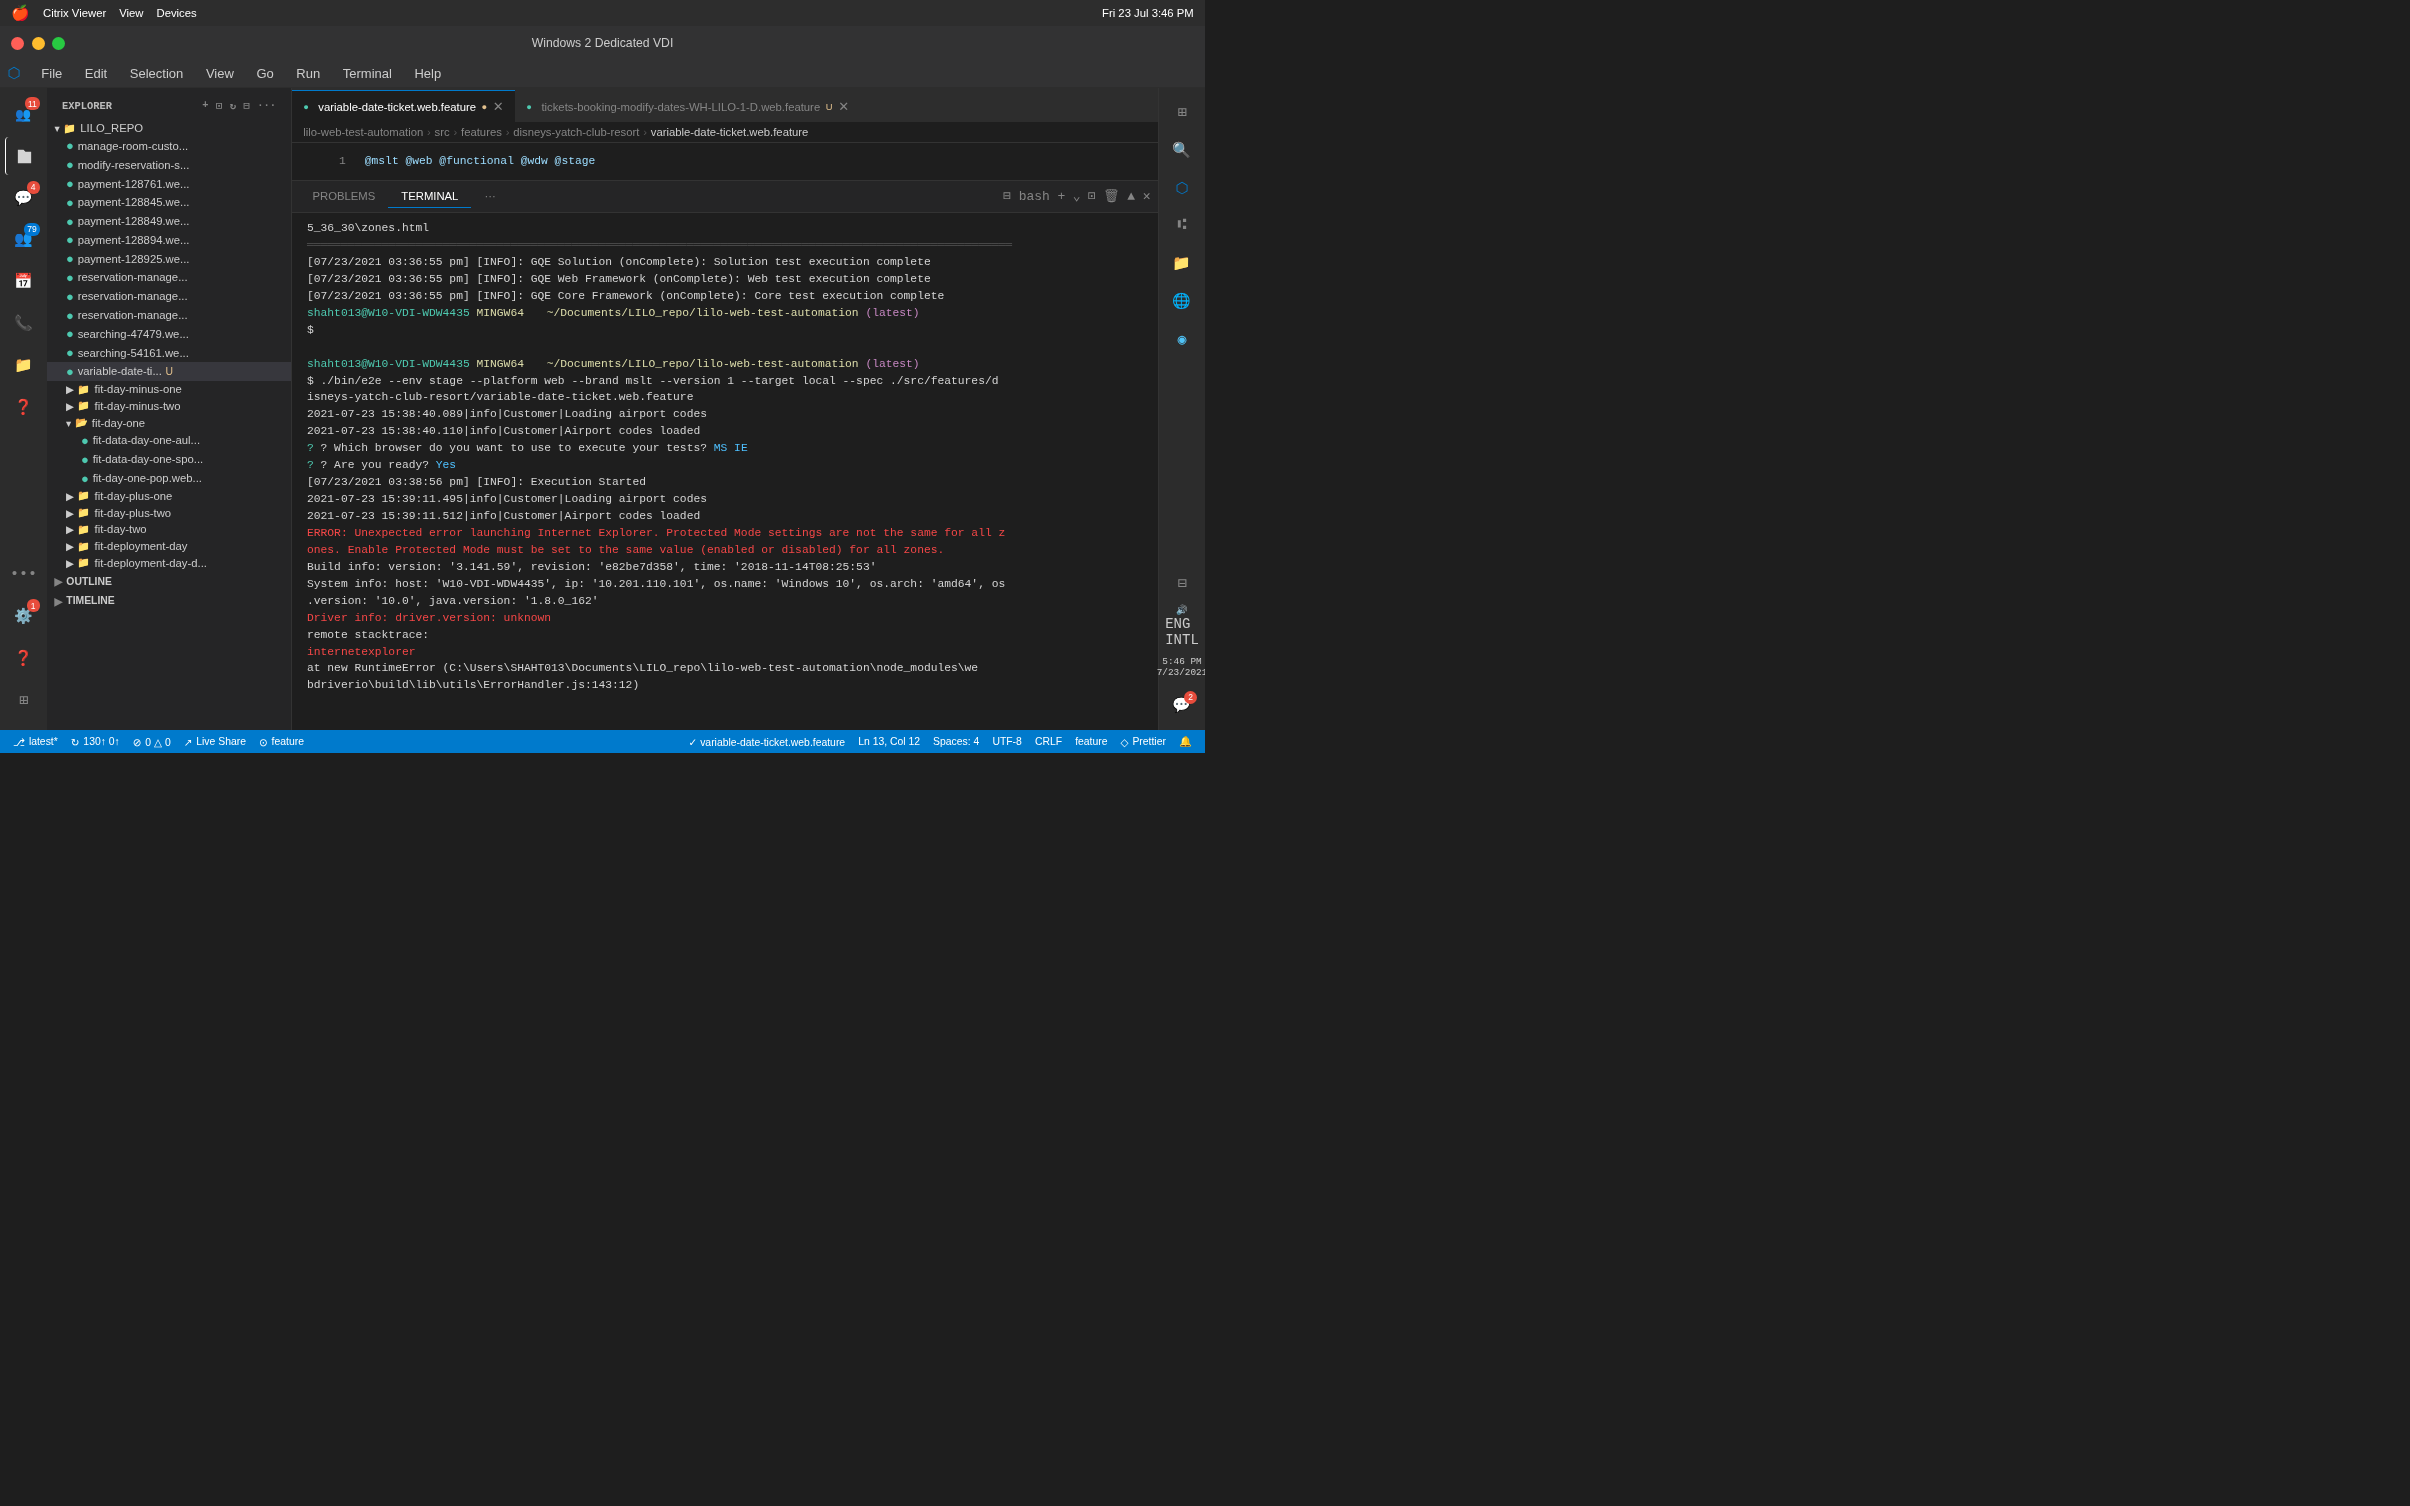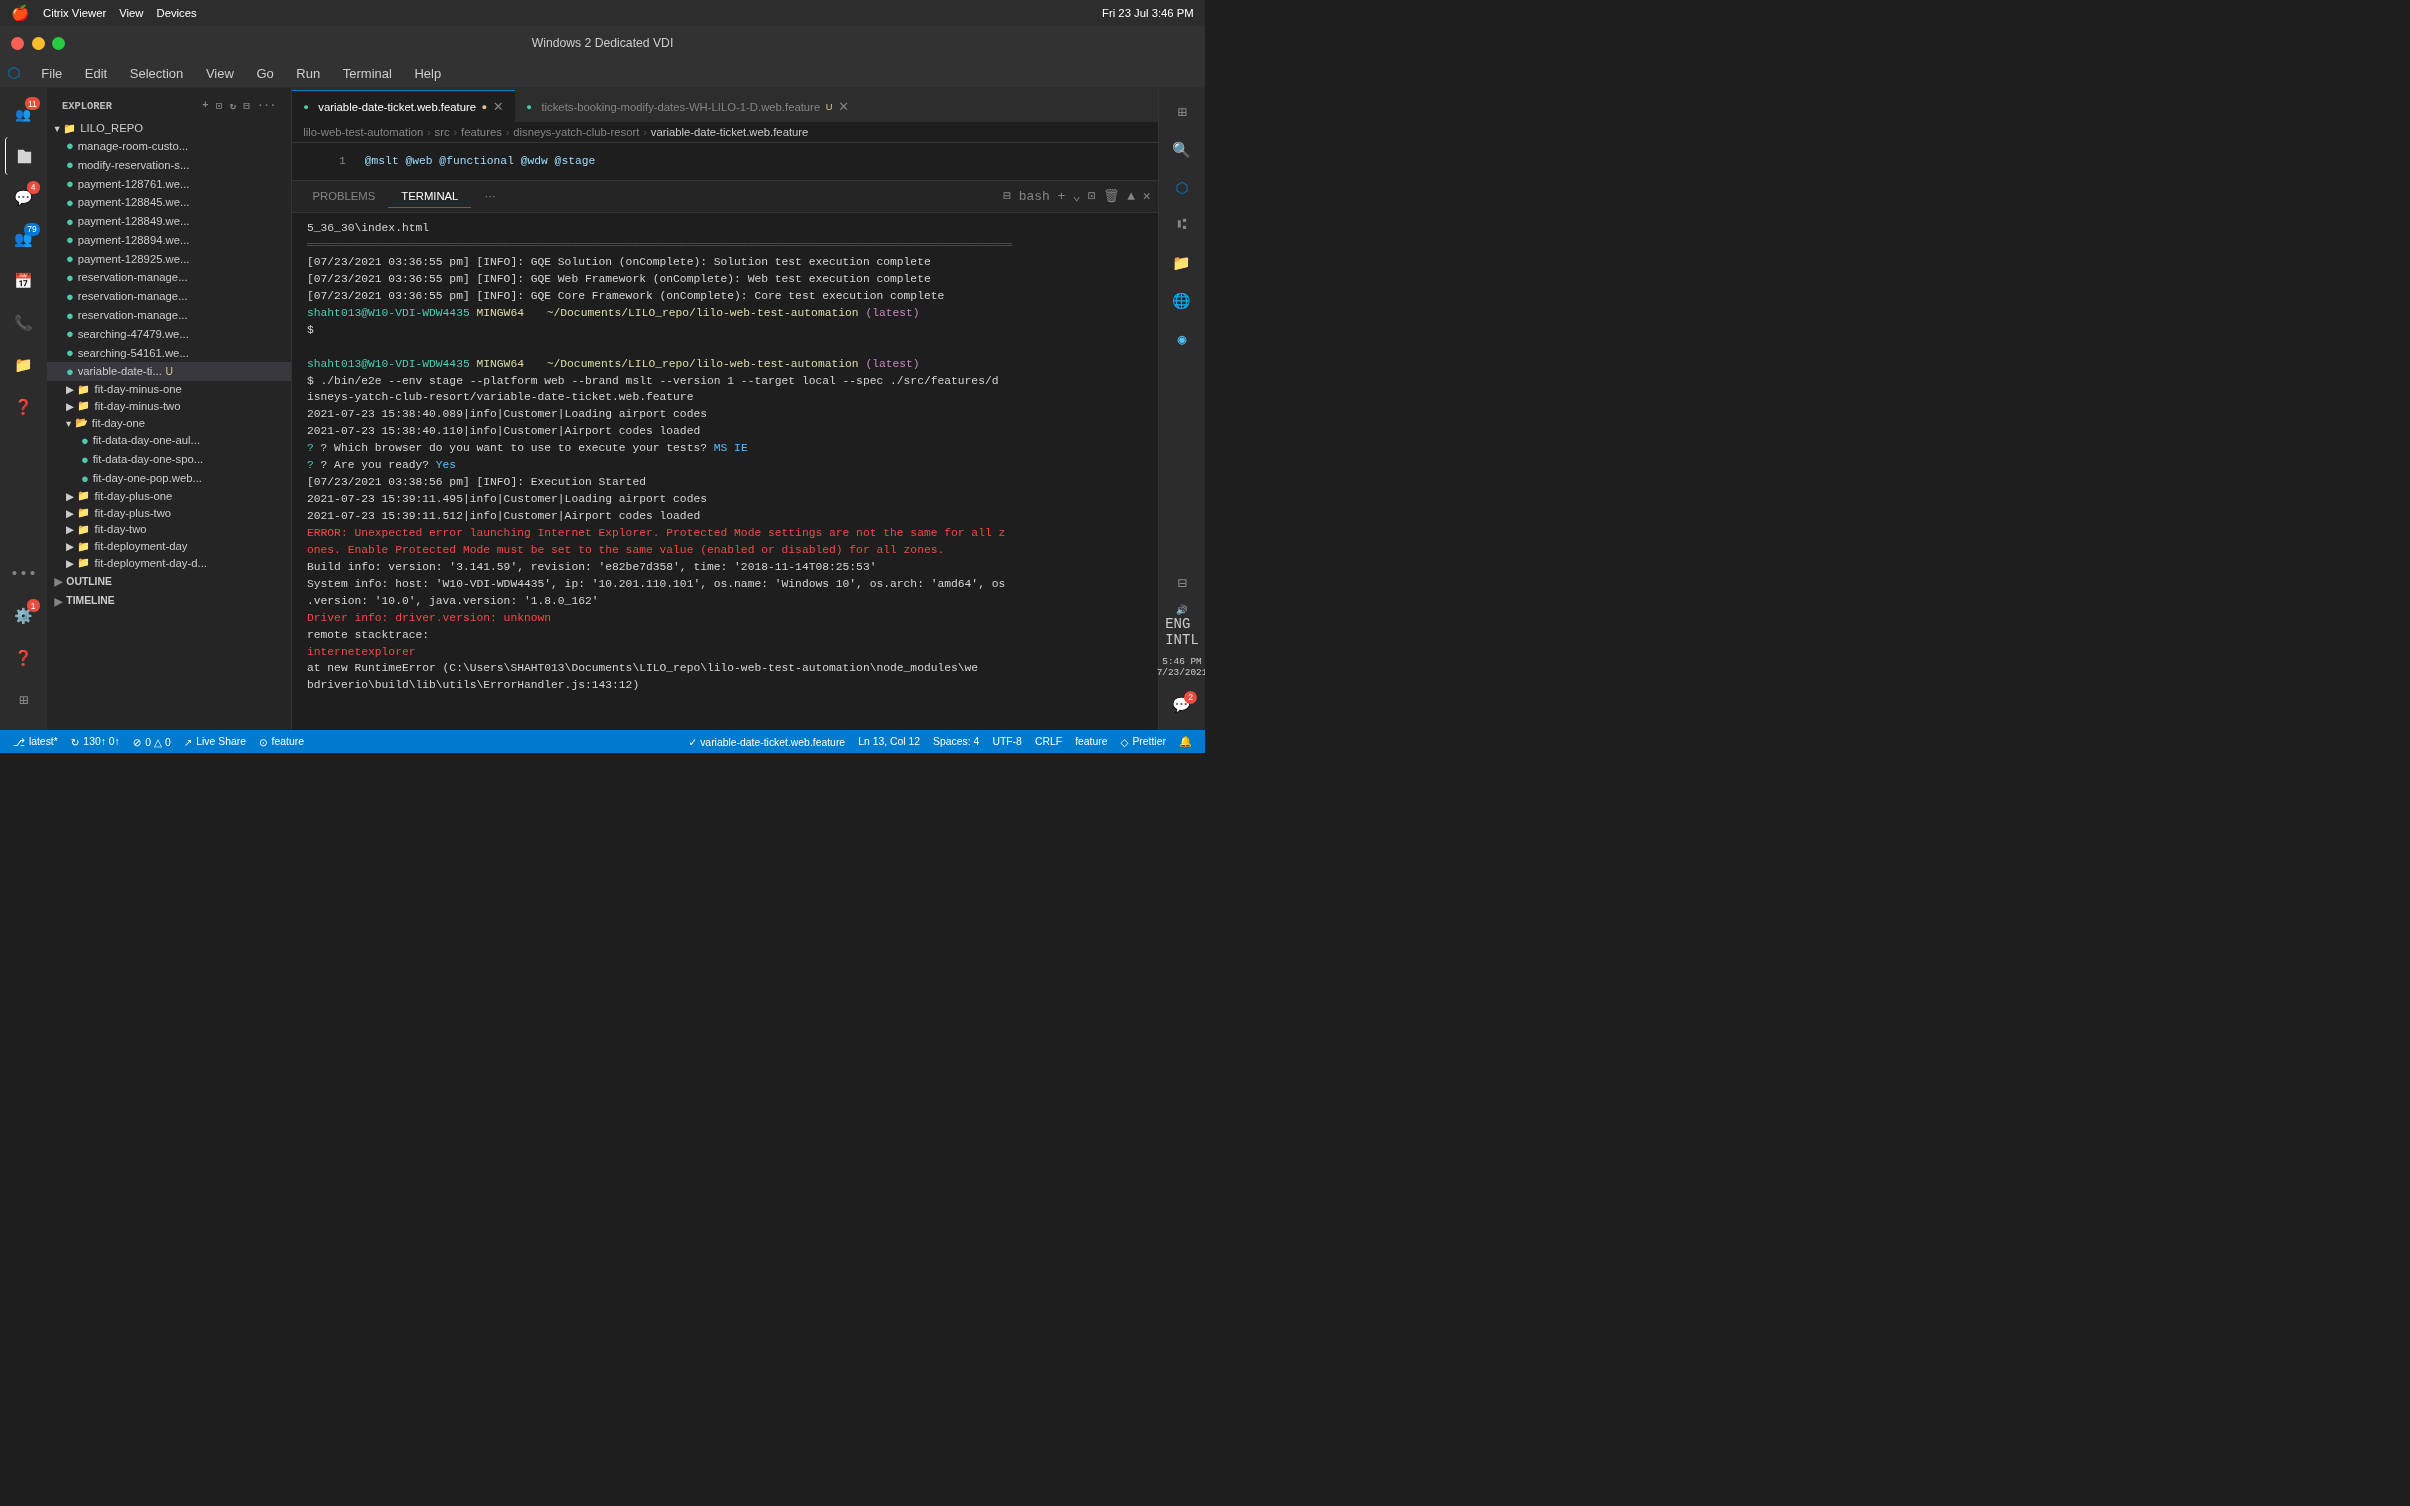--- a/index.html
+++ b/index.html
@@ -665,21 +665,21 @@
               <span>⌄</span>
               <span>⊡</span>
               <span>🗑</span>
               <span>▲</span>
               <span>✕</span>
             </div>
           </div>
 
           <div class="terminal">
             <div>
-              <span class="t-white">5_36_30\index.html</span>
+              <span class="t-white">5_36_30\zones.html</span>
             </div>
             <div>
               <span class="t-white" style="color:#555;">════════════════════════════════════════════════════════════════════════════════════════════════════════</span>
             </div>
             <div>
               <span class="t-white">[07/23/2021 03:36:55 pm] [INFO]:  GQE Solution (onComplete): Solution test execution complete</span>
             </div>
             <div>
               <span class="t-white">[07/23/2021 03:36:55 pm] [INFO]:  GQE Web Framework (onComplete): Web test execution complete</span>
             </div>

